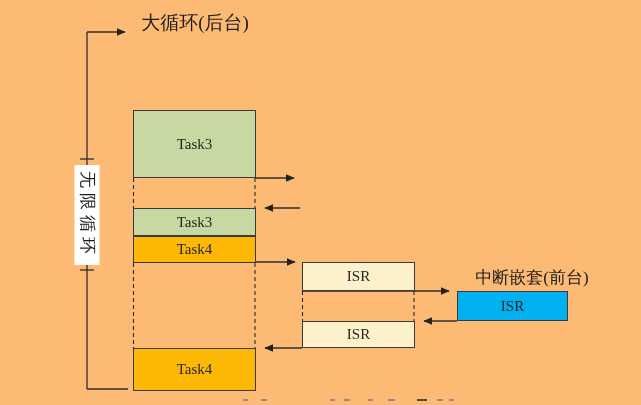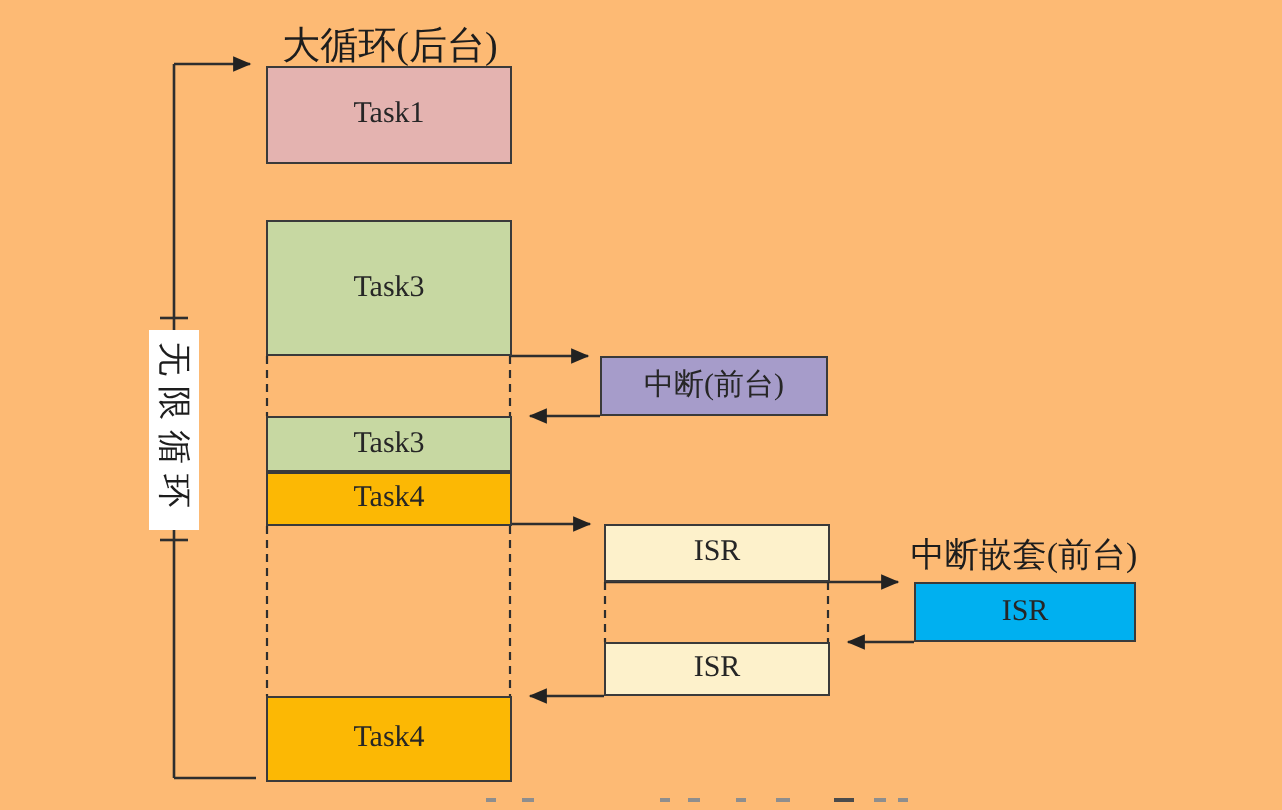--- a/index.html
+++ b/index.html
@@ -60,31 +60,29 @@
       <line x1="255" y1="263" x2="255" y2="348"></line>
       <line x1="302.5" y1="291" x2="302.5" y2="321"></line>
       <line x1="414" y1="291" x2="414" y2="321"></line>
     </g>
   </svg>
 
   <div class="diagram-label title-label" style="left:195px;top:10px;">大循环(后台)</div>
 
   <div class="diagram-label loop-label" style="left:87px;top:215px;">无限循环</div>
 
-  <div class="box" style="left: 133px; top: 33px; width: 123px; height: 49px; background: rgb(228, 179, 176);">Task1</div>
   <div class="box" style="left: 133px; top: 110px; width: 123px; height: 68px; background: rgb(199, 216, 162);">Task3</div>
   <div class="box" style="left: 133px; top: 208px; width: 123px; height: 28px; background: rgb(199, 216, 162);">Task3</div>
   <div class="box" style="left: 133px; top: 236px; width: 123px; height: 27px; background: rgb(252, 184, 4);">Task4</div>
   <div class="box" style="left: 133px; top: 348px; width: 123px; height: 43px; background: rgb(252, 184, 4);">Task4</div>
 
-  <div class="box" style="left: 300px; top: 178px; width: 114px; height: 30px; background: rgb(166, 156, 202);">中断(前台)</div>
   <div class="box" style="left: 302px; top: 262px; width: 113px; height: 29px; background: rgb(253, 241, 203);">ISR</div>
   <div class="box" style="left: 302px; top: 321px; width: 113px; height: 27px; background: rgb(253, 241, 203);">ISR</div>
 
-  <div class="diagram-label nested-title-label" style="left:512px;top:266px;">中断嵌套(前台)</div>
+  <div class="diagram-label nested-title-label" style="left:532px;top:266px;">中断嵌套(前台)</div>
   <div class="box" style="left: 457px; top: 291px; width: 111px; height: 30px; background: rgb(0, 176, 240);">ISR</div>
 
   <div class="caption-strip" id="caption-strip">
       <span style="left: 243px; width: 5px;"></span>
       <span style="left: 261px; width: 6px;"></span>
       <span style="left: 330px; width: 5px;"></span>
       <span style="left: 344px; width: 6px;"></span>
       <span style="left: 368px; width: 5px;"></span>
       <span style="left: 388px; width: 7px;"></span>
       <span class="dark" style="left: 417px; width: 10px;"></span>

